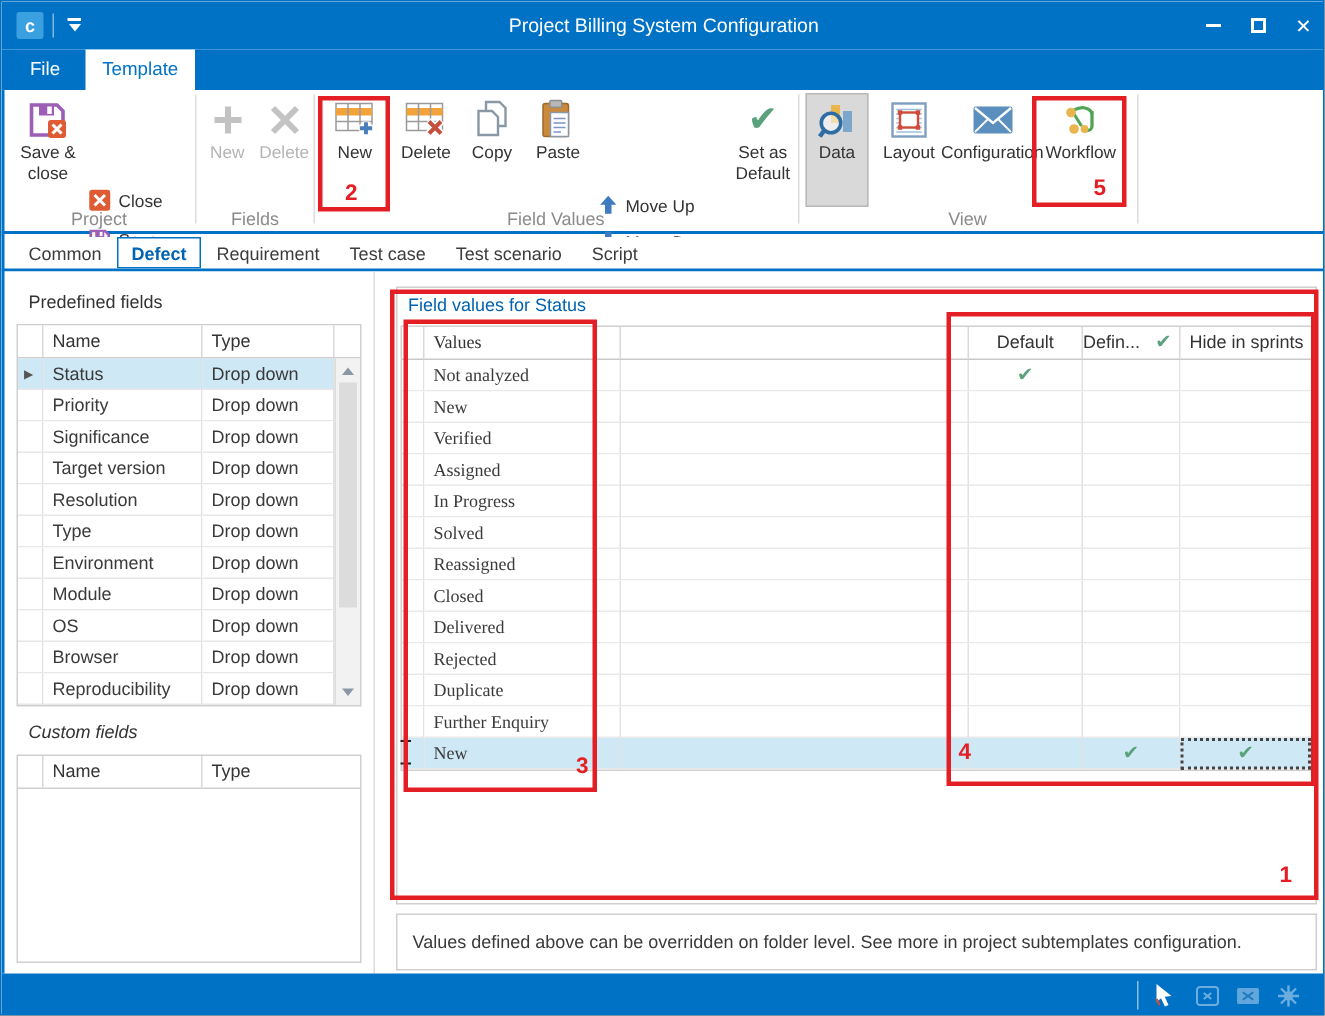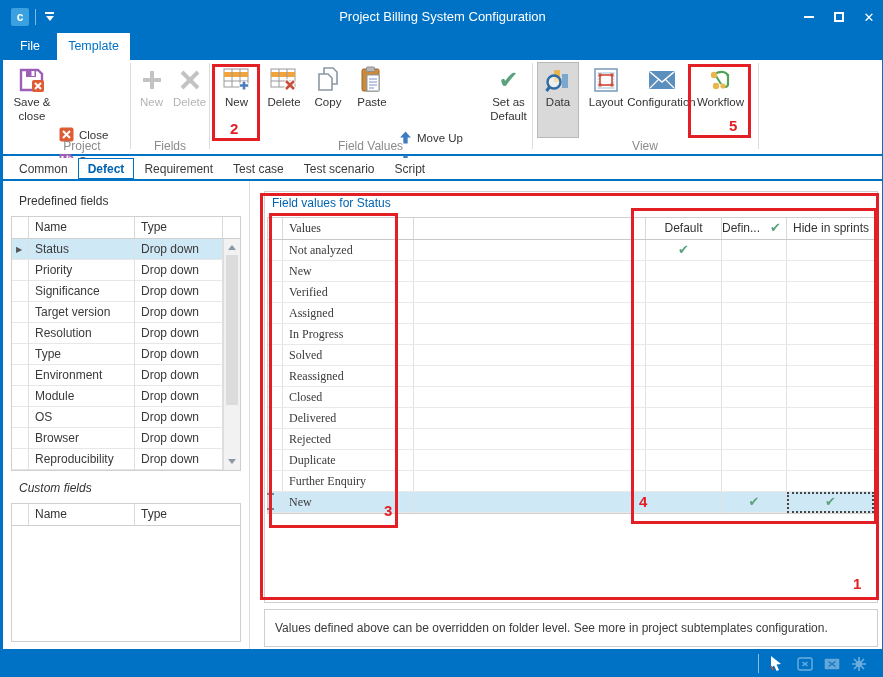--- a/index.html
+++ b/index.html
@@ -162,21 +162,21 @@
     <div class="smallbtn" style="left:58px;top:90px;">
       <span>
         <svg width="15" height="15" viewBox="0 0 15 15">
             <path d="M1.5 2 h9.5 l2.5 2.5 v8.5 h-12 z" fill="#fff" stroke="#9C5FB5" stroke-width="1.8"></path>
             <rect x="4.5" y="2" width="6" height="4" fill="#9C5FB5"></rect>
             <rect x="7.5" y="2.6" width="1.8" height="2.8" fill="#fff"></rect>
           </svg>
       </span>
       <span>Save</span>
     </div>
-    <div class="rg-label" style="left:0;width:130px;margin-left:16px;">Project</div>
+    <div class="rg-label" style="left:0;width:130px;">Project</div>
     <div class="rg-sep" style="left:129px;"></div>
 
     <div class="bigbtn disabled" style="left:133px;width:35px;">
       <span class="ic">
         <svg width="24" height="24" viewBox="0 0 24 24">
             <path d="M12 3 v18 M3 12 h18" stroke="#c3c3c3" stroke-width="4"></path>
           </svg>
       </span>
       <span>New</span>
     </div>

